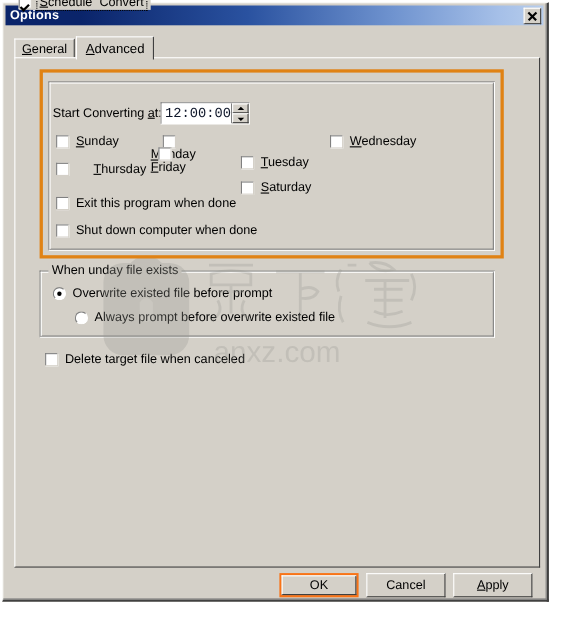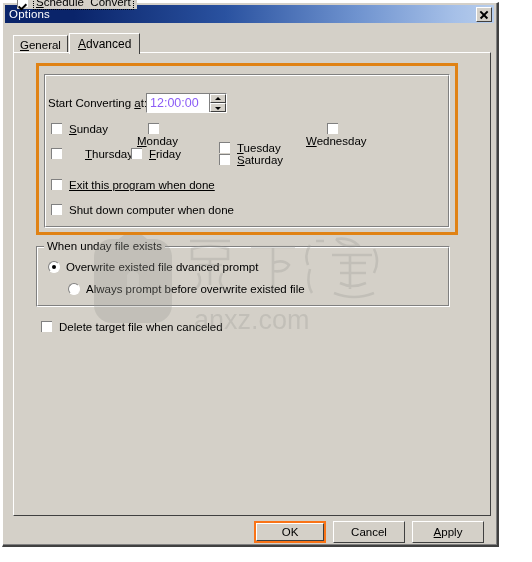--- a/index.html
+++ b/index.html
@@ -40,21 +40,21 @@
     left: 2px; top: 2px;
     width: 489px;
     height: 18px;
     background: linear-gradient(to right, #0a246a 0%, #0a246a 14%, #2a52a0 45%, #6f93cf 72%, #a6c0e8 92%, #b7cdec 100%);
     display: flex;
     align-items: center;
   }
   #title-text {
     color: #ffffff;
     font-size: 11.5px;
-    font-weight: normal;
+    font-weight: bold;
     margin-left: 4px;
     letter-spacing: 0.2px;
     white-space: nowrap;
     font-family: "Liberation Sans", sans-serif;
   }
   #title-spacer { flex: 1; }
   #close-button {
     width: 16px;
     height: 15px;
     margin-right: 2px;
@@ -297,27 +297,27 @@
     border-top: 1px solid #808080;
     border-left: 1px solid #808080;
     border-right: 1px solid #ffffff;
     border-bottom: 1px solid #ffffff;
     box-sizing: border-box;
     display: flex;
   }
   #time-value {
     flex: 1;
     font-size: 12.5px;
-    color: #8b5cf6;
+    color: #0f172a;
     display: flex;
     align-items: center;
     padding-left: 3px;
     background: #ffffff;
     border-right: 1px solid #808080;
-    font-family: Liberation Sans, sans-serif;
+    font-family: Liberation Mono, monospace;
   }
   #spinner {
     width: 16px;
     display: flex;
     flex-direction: column;
     background: #d4d0c8;
   }
   .spin-btn {
     flex: 1;
     background: #d4d0c8;
@@ -449,59 +449,59 @@
     <span class="lbl"><span class="ul">S</span>unday</span>
   </div>
   <div class="optrow" style="left:128px; top:120px;flex-direction:column;">
     <div class="cb"></div>
     <span class="lbl"><span class="ul">M</span>onday</span>
   </div>
   <div class="optrow" style="left:216px; top:111px;margin-top:28px;">
     <div class="cb"></div>
     <span class="lbl"><span class="ul">T</span>uesday</span>
   </div>
-  <div class="optrow" style="left:297px; top:120px;flex-direction:column;">
+  <div class="optrow" style="left:297px; top:120px;">
     <div class="cb"></div>
     <span class="lbl"><span class="ul">W</span>ednesday</span>
   </div>
 
   <div class="optrow" style="left:48px; top:145px;gap:16px;">
     <div class="cb"></div>
     <span class="lbl"><span class="ul">T</span>hursday</span>
   </div>
-  <div class="optrow" style="left:128px; top:145px;">
+  <div class="optrow" style="left:128px; top:131px;flex-direction:column;">
     <div class="cb"></div>
     <span class="lbl"><span class="ul">F</span>riday</span>
   </div>
-  <div class="optrow" style="left:216px; top:151px;align-items:flex-end;">
+  <div class="optrow" style="left:216px; top:162px;align-items:flex-end;">
     <div class="cb"></div>
     <span class="lbl"><span class="ul">S</span>aturday</span>
   </div>
 
-  <div class="optrow" style="left:48px; top:176px;text-decoration:underline;">
+  <div class="optrow" style="left:48px; top:176px;">
     <div class="cb"></div>
     <span class="lbl">Exit this program when done</span>
   </div>
   <div class="optrow" style="left:48px; top:201px;">
     <div class="cb"></div>
     <span class="lbl">Shut down computer when done</span>
   </div>
 
   <div id="orange-highlight"></div>
 
   <div class="groupbox" id="group-target">
     <div class="groupbox-inner"></div>
   </div>
   <div class="group-caption" id="caption-target" style="left:41px; top:236px;">
     <span>When unday file exists</span>
   </div>
 
   <div class="optrow" style="left:45px; top:258px;">
     <div class="rb selected"></div>
-    <span class="lbl">Overwrite existed file dvanced prompt</span>
+    <span class="lbl">Overwrite existed file before prompt</span>
   </div>
   <div class="optrow" style="left:45px; top:280px;margin-left:20px;">
     <div class="rb"></div>
     <span class="lbl">Always prompt before overwrite existed file</span>
   </div>
 
   <div class="optrow" style="left:38px; top:318px;">
     <div class="cb"></div>
     <span class="lbl">Delete target file when canceled</span>
   </div>

